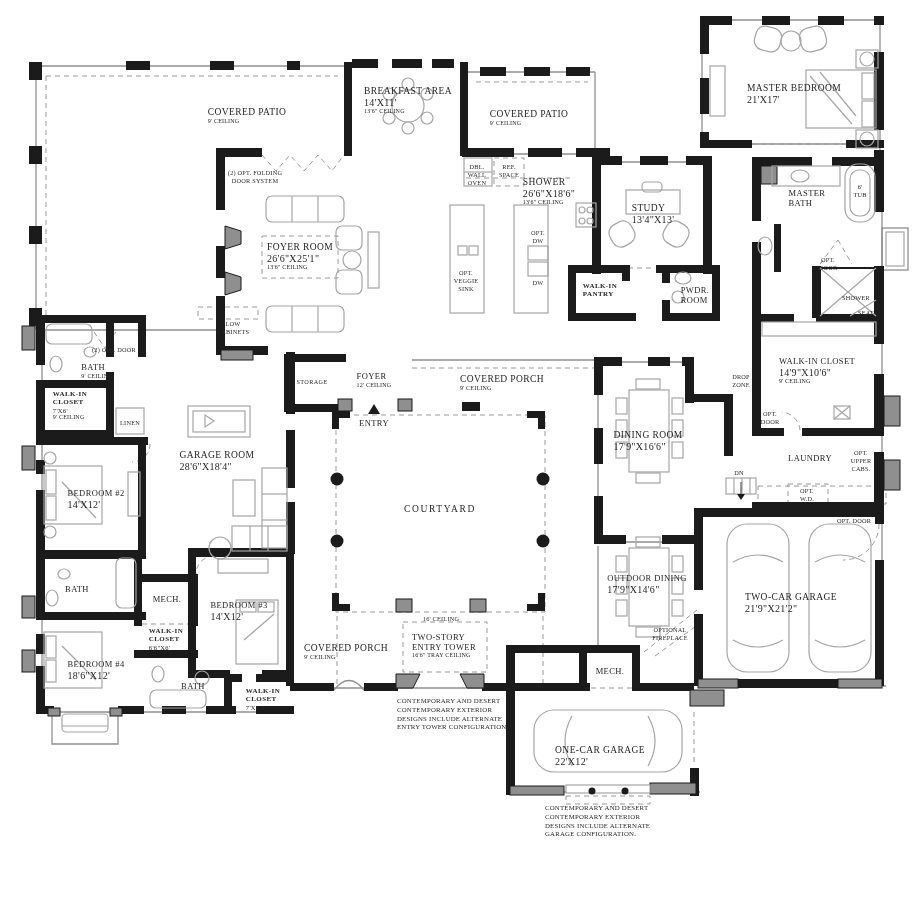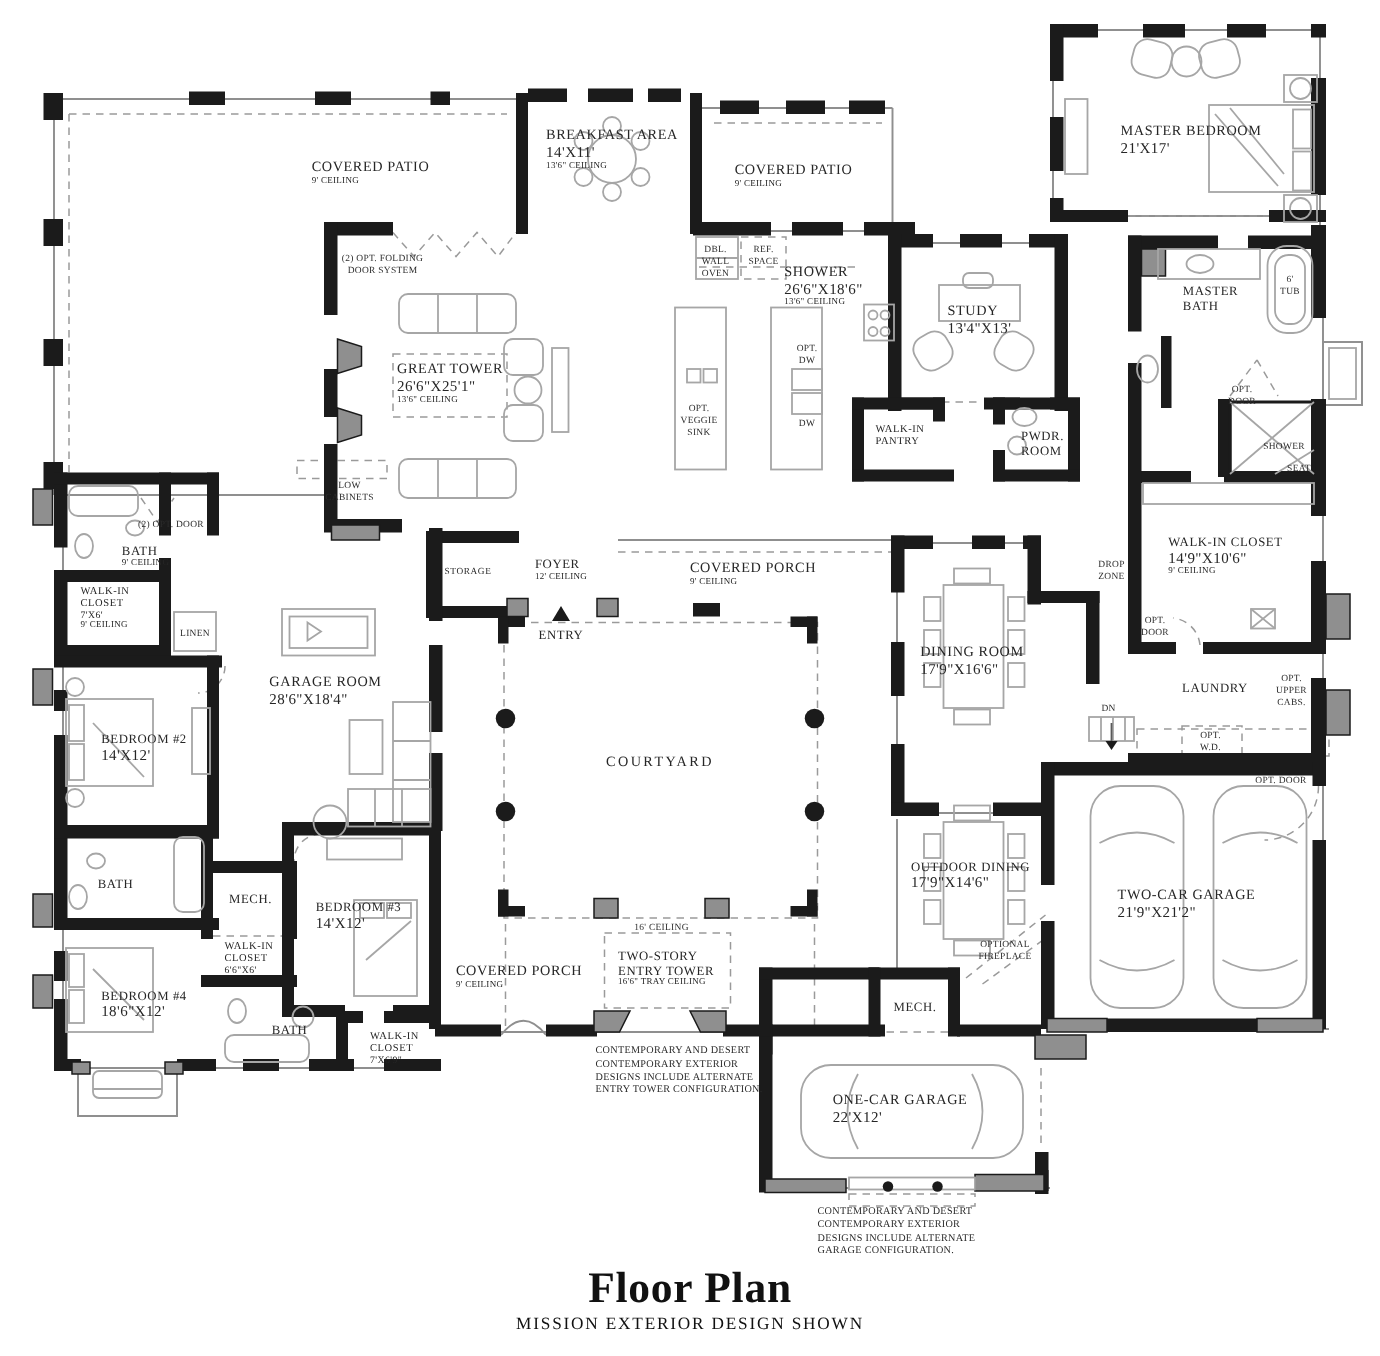--- a/index.html
+++ b/index.html
@@ -5,21 +5,21 @@
   html,body { margin:0; padding:0; background:#ffffff; }
   .page { position:relative; width:920px; height:904px; background:#ffffff; overflow:hidden;
           font-family:"Liberation Serif","DejaVu Serif",serif; }
   svg.plan { position:absolute; left:0; top:0; }
   .lbl { position:absolute; transform:translate(-50%,-50%); 
          color:#262626; line-height:1.12; white-space:pre-line; }
   .lbl .nm { display:block; font-size:9.5px; letter-spacing:.4px; }
   .lbl .dm { display:block; font-size:10px; letter-spacing:.3px; }
   .lbl .cl { display:block; font-size:6px; letter-spacing:.2px; }
   .lbl.md .nm { font-size:8.5px; }
-  .lbl.sm .nm { font-size:7px; }
+  .lbl.sm .nm { font-size:7px;font-weight:bold; }
   .lbl.sm .dm { font-size:6.5px; }
   .lbl.xs .nm { font-size:6.2px; }
   .lbl.wide .nm { letter-spacing:1.6px; }
   .ann { position:absolute; transform:translate(-50%,-50%); text-align:center;
          color:#2c2c2c; font-size:6.3px; line-height:1.25; white-space:pre-line; letter-spacing:.2px; }
   .ann.note { transform:none; text-align:left; font-size:6.8px; line-height:1.3; }
   .title-block { position:absolute; left:460px; top:843px; transform:translateX(-50%);
                  text-align:center; color:#111; }
   .main-title { font-size:29px; font-weight:bold; letter-spacing:.5px; }
   .sub-title { font-size:11.5px; letter-spacing:1.2px; margin-top:1px; }
@@ -419,21 +419,21 @@
     <circle cx="592" cy="791" r="3.5"></circle>
         <circle cx="625" cy="791" r="3.5"></circle>
     <polygon points="737,494 745,494 741,500"></polygon>
   </g>
 </svg>
 
 <div class="lbl" style="left:247px;top:116px"><span class="nm">COVERED PATIO</span><span class="cl">9' CEILING</span></div>
 <div class="lbl" style="left:408px;top:100px"><span class="nm">BREAKFAST AREA</span><span class="dm">14'X11'</span><span class="cl">13'6" CEILING</span></div>
 <div class="lbl" style="left:529px;top:118px"><span class="nm">COVERED PATIO</span><span class="cl">9' CEILING</span></div>
 <div class="lbl" style="left:794px;top:94px"><span class="nm">MASTER BEDROOM</span><span class="dm">21'X17'</span></div>
-<div class="lbl" style="left:300px;top:256px"><span class="nm">GREAT TOWER</span><span class="dm">26'6"X25'1"</span><span class="cl">13'6" CEILING</span></div>
+<div class="lbl" style="left:300px;top:256px"><span class="nm">FOYER ROOM</span><span class="dm">26'6"X25'1"</span><span class="cl">13'6" CEILING</span></div>
 <div class="lbl" style="left:549px;top:191px"><span class="nm">SHOWER</span><span class="dm">26'6"X18'6"</span><span class="cl">13'6" CEILING</span></div>
 <div class="lbl" style="left:653px;top:214px"><span class="nm">STUDY</span><span class="dm">13'4"X13'</span></div>
 <div class="lbl md" style="left:807px;top:199px"><span class="nm">MASTER
 BATH</span></div>
 <div class="lbl sm" style="left:600px;top:291px"><span class="nm">WALK-IN
 PANTRY</span></div>
 <div class="lbl md" style="left:695px;top:296px"><span class="nm">PWDR.
 ROOM</span></div>
 <div class="lbl md" style="left:97px;top:371px"><span class="nm">BATH</span><span class="cl">9' CEILING</span></div>
 <div class="lbl sm" style="left:70px;top:406px"><span class="nm">WALK-IN
@@ -456,21 +456,21 @@
 <div class="lbl sm" style="left:166px;top:639px"><span class="nm">WALK-IN
 CLOSET</span><span class="dm">6'6"X6'</span></div>
 <div class="lbl md" style="left:96px;top:670px"><span class="nm">BEDROOM #4</span><span class="dm">18'6"X12'</span></div>
 <div class="lbl md" style="left:193px;top:687px"><span class="nm">BATH</span></div>
 <div class="lbl sm" style="left:263px;top:699px"><span class="nm">WALK-IN
 CLOSET</span><span class="dm">7'X6'9"</span></div>
 <div class="lbl" style="left:346px;top:652px"><span class="nm">COVERED PORCH</span><span class="cl">9' CEILING</span></div>
 <div class="lbl md" style="left:444px;top:646px"><span class="nm">TWO-STORY
 ENTRY TOWER</span><span class="cl">16'6" TRAY CEILING</span></div>
 <div class="lbl md" style="left:610px;top:672px"><span class="nm">MECH.</span></div>
-<div class="lbl" style="left:600px;top:740px"><span class="nm">ONE-CAR GARAGE</span><span class="dm">22'X12'</span></div>
+<div class="lbl" style="left:600px;top:756px"><span class="nm">ONE-CAR GARAGE</span><span class="dm">22'X12'</span></div>
 
 <div class="ann" style="left:255px;top:177px">(2) OPT. FOLDING
 DOOR SYSTEM</div>
 <div class="ann" style="left:477px;top:175px">DBL.
 WALL
 OVEN</div>
 <div class="ann" style="left:509px;top:171px">REF.
 SPACE</div>
 <div class="ann" style="left:538px;top:237px">OPT.
 DW</div>
@@ -504,18 +504,14 @@
 <div class="ann" style="left:441px;top:619px">16' CEILING</div>
 <div class="ann note" style="left:397px;top:697px">CONTEMPORARY AND DESERT
 CONTEMPORARY EXTERIOR
 DESIGNS INCLUDE ALTERNATE
 ENTRY TOWER CONFIGURATION.</div>
 <div class="ann note" style="left:545px;top:804px">CONTEMPORARY AND DESERT
 CONTEMPORARY EXTERIOR
 DESIGNS INCLUDE ALTERNATE
 GARAGE CONFIGURATION.</div>
 
-<div class="title-block">
-  <div class="main-title">Floor Plan</div>
-  <div class="sub-title">MISSION EXTERIOR DESIGN SHOWN</div>
+
 </div>
 
-</div>
-
 </body></html>

